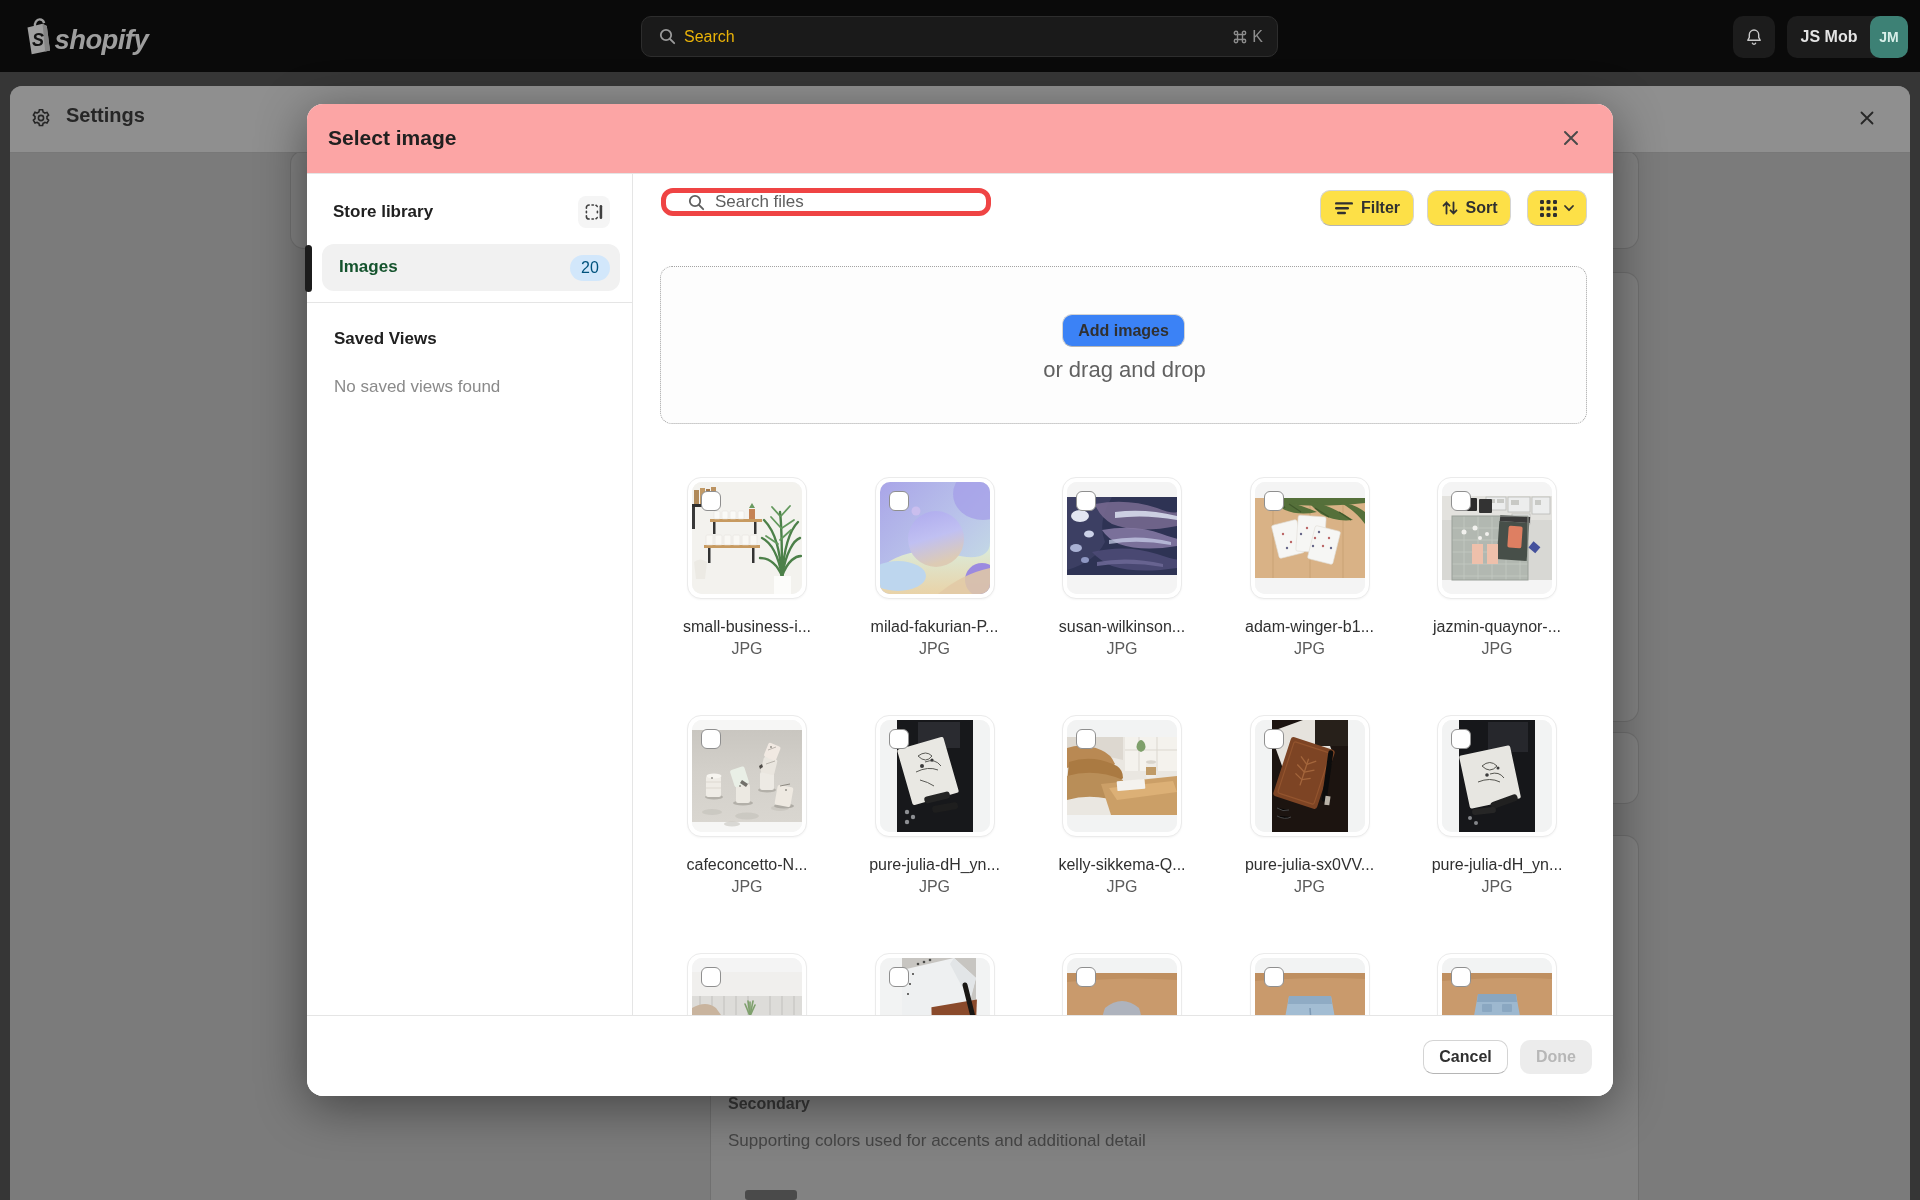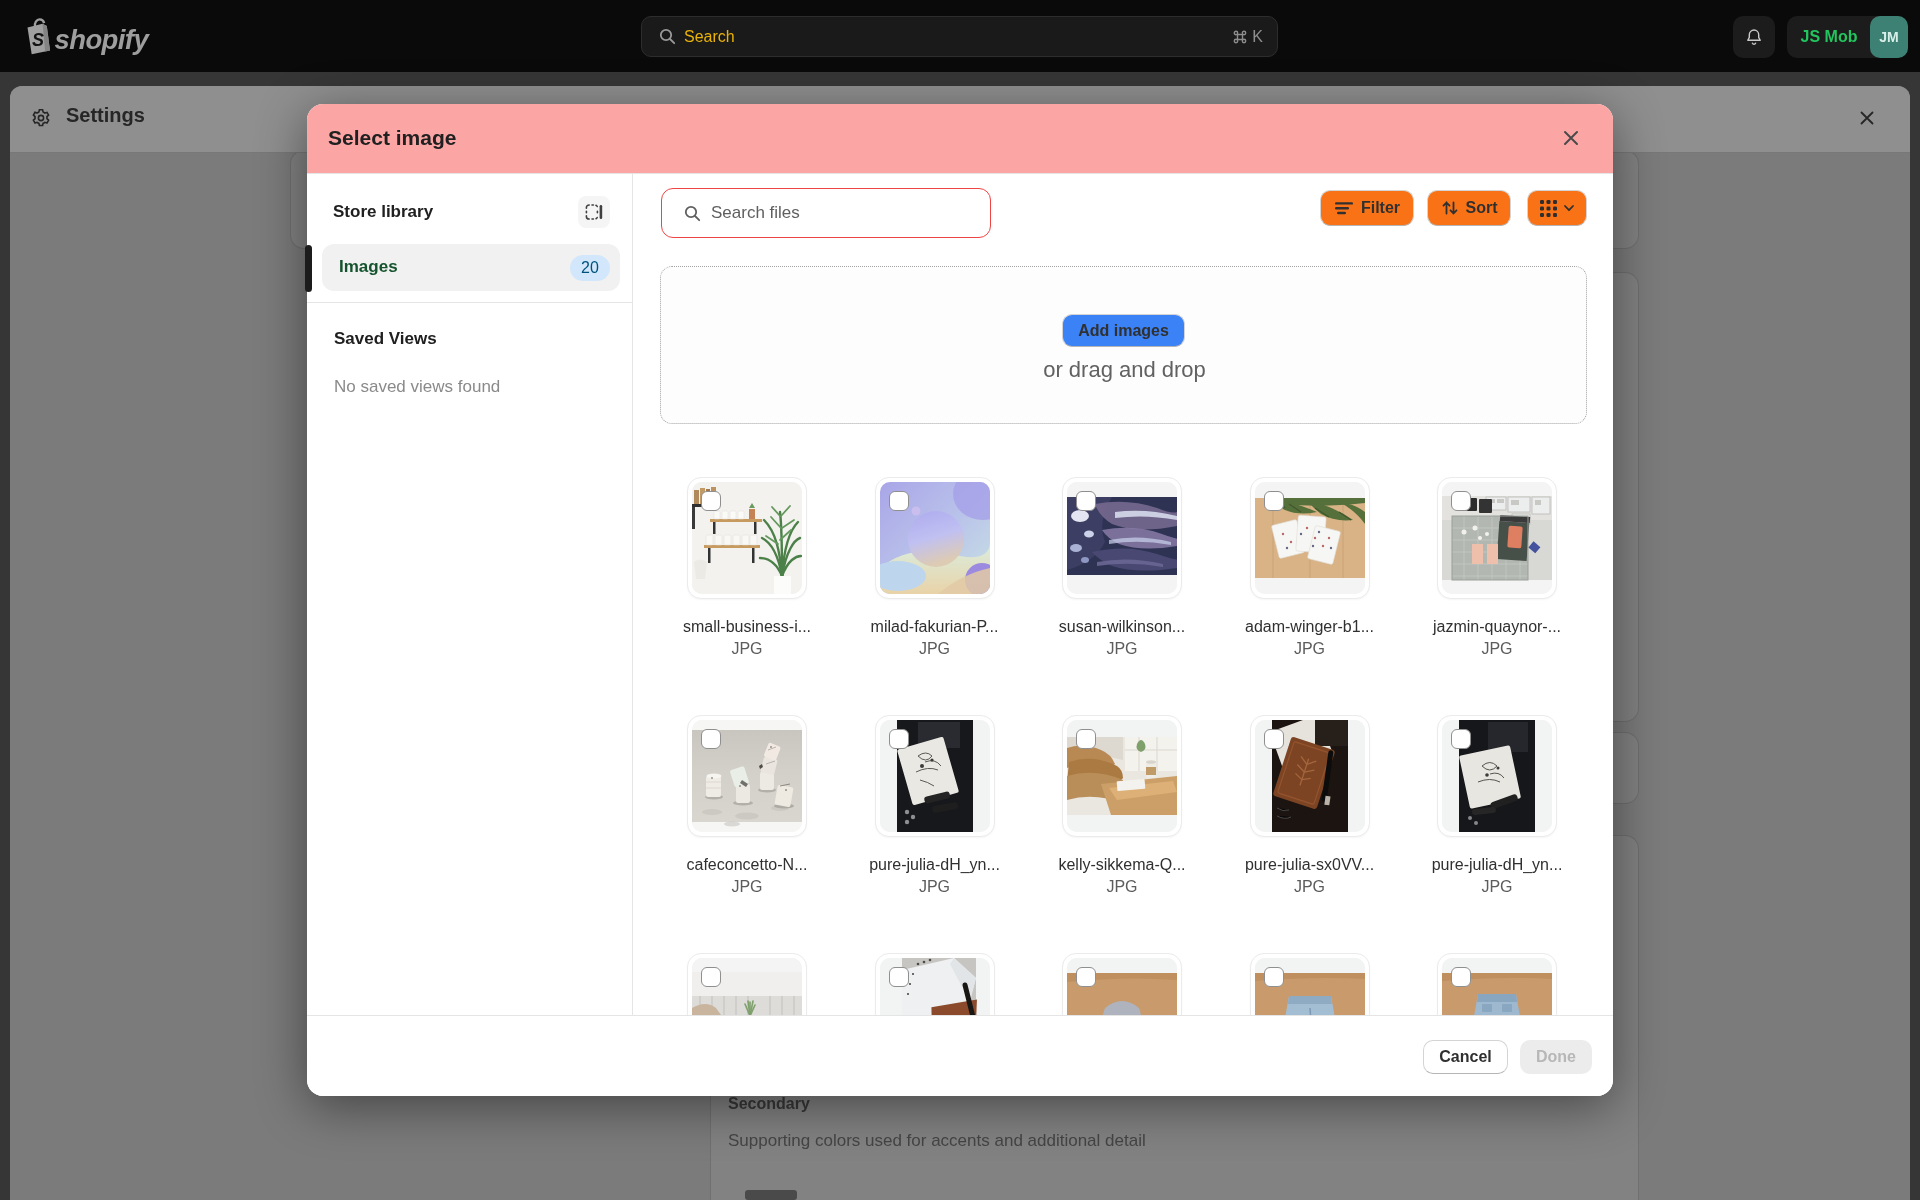--- a/index.html
+++ b/index.html
@@ -10,21 +10,21 @@
   
   #topbar { position:absolute; left:0; top:0; width:1920px; height:72px; background:#0a0a0a; }
   #topsearch { position:absolute; left:641px; top:16px; width:637px; height:41px;
     background:#1a1a1a; border:1px solid #2d2d2d; border-radius:10px;
     display:flex; align-items:center; }
   #topsearch .ph { color:#eab308; font-size:16px; margin-left:8px; }
   #topsearch .kbd { position:absolute; right:14px; color:#8d8d8d; font-size:16px; display:flex; align-items:center; gap:5px;}
   .iconbtn { position:absolute; background:#1c1c1c; border-radius:10px; }
   #bellbtn { left:1733px; top:16px; width:42px; height:42px; display:flex; align-items:center; justify-content:center; }
   #acctbtn { left:1787px; top:16px; width:121px; height:42px; }
-  #acctbtn .shop { position:absolute; left:0; top:0; width:84px; height:42px; color:#22c55e;
+  #acctbtn .shop { position:absolute; left:0; top:0; width:84px; height:42px; color:#e5e5e5;
      font-size:16px; font-weight:600; display:flex; align-items:center; justify-content:center; }
   #avatar { position:absolute; right:0px; top:0px; width:38px; height:42px; background:#3d8175;
      border-radius:10px; color:#d8efe9; font-size:14px; font-weight:700;
      display:flex; align-items:center; justify-content:center; }
 
   
   #dialog { position:absolute; left:10px; top:86px; width:1900px; height:1114px;
     background:#7b7b7b; border-radius:12px 12px 0 0; overflow:hidden; }
   #dlghead { position:absolute; left:0; top:0; width:1900px; height:67px; background:#8f8f8f;
     border-bottom:1px solid #787878; }
@@ -48,24 +48,24 @@
   #sb-iconbtn { position:absolute; left:271px; top:22px; width:32px; height:32px;
     background:#f5f5f5; border-radius:8px; display:flex; align-items:center; justify-content:center; }
   #imgrow { position:absolute; left:15px; top:70px; width:298px; height:47px; background:#f1f1f1;
     border-radius:12px; }
   #imgrow .lbl { position:absolute; left:17px; top:13px; font-size:17px; font-weight:700; color:#14532d; }
   #imgrow .badge { position:absolute; right:10px; top:11px; width:40px; height:26px; background:#d2e7fb;
     border-radius:13px; color:#00527c; font-size:16px; display:flex; align-items:center; justify-content:center; }
   #sb-div { position:absolute; left:0; top:128px; width:326px; height:1px; background:#e5e5e5; }
 
   #content { position:absolute; left:326px; top:70px; width:980px; height:841px; overflow:hidden; background:#fff; }
-  #sfiles { position:absolute; left:28px; top:14px; width:330px; height:50px; border:1px solid #ef4444;
+  #sfiles { position:absolute; left:28px; top:14px; width:330px; height:28px; border:5px solid #ef4444;
     border-radius:12px; display:flex; align-items:center; }
   #sfiles .ph { color:#5f5f5f; font-size:17px; margin-left:10px; }
-  .btn { position:absolute; background:#f97316; border:1px solid #d4d4d4; border-bottom-color:#b5b5b5;
+  .btn { position:absolute; background:#fde047; border:1px solid #d4d4d4; border-bottom-color:#b5b5b5;
     border-radius:10px; display:flex; align-items:center; justify-content:center; gap:7px;
     font-size:16px; font-weight:600; color:#303030; }
   #dropzone { position:absolute; left:27px; top:92px; width:927px; height:158px;
     border:1px dotted #a3a3a3; border-radius:12px; background:#fdfdfd; }
   #addbtn { position:absolute; left:401px; top:47px; width:123px; height:33px; background:#3b82f6;
     border:1px solid #d4d4d4; border-bottom-color:#b5b5b5; border-radius:10px;
     font-size:16px; font-weight:600; color:#303030; display:flex; align-items:center; justify-content:center; }
   #dragtxt { position:absolute; left:0; top:90px; width:927px; text-align:center; font-size:22px; color:#616161; }
 
   .card { position:absolute; width:120px; height:122px; background:#fff; border:1px solid #ebebeb;

